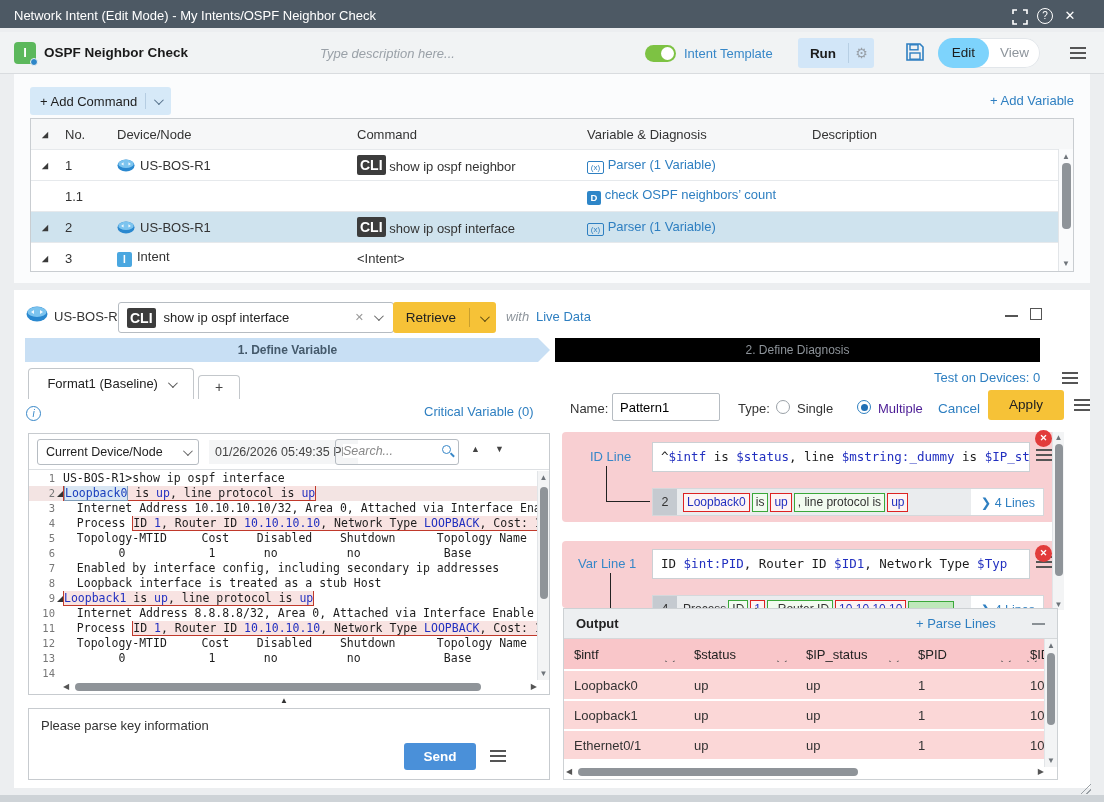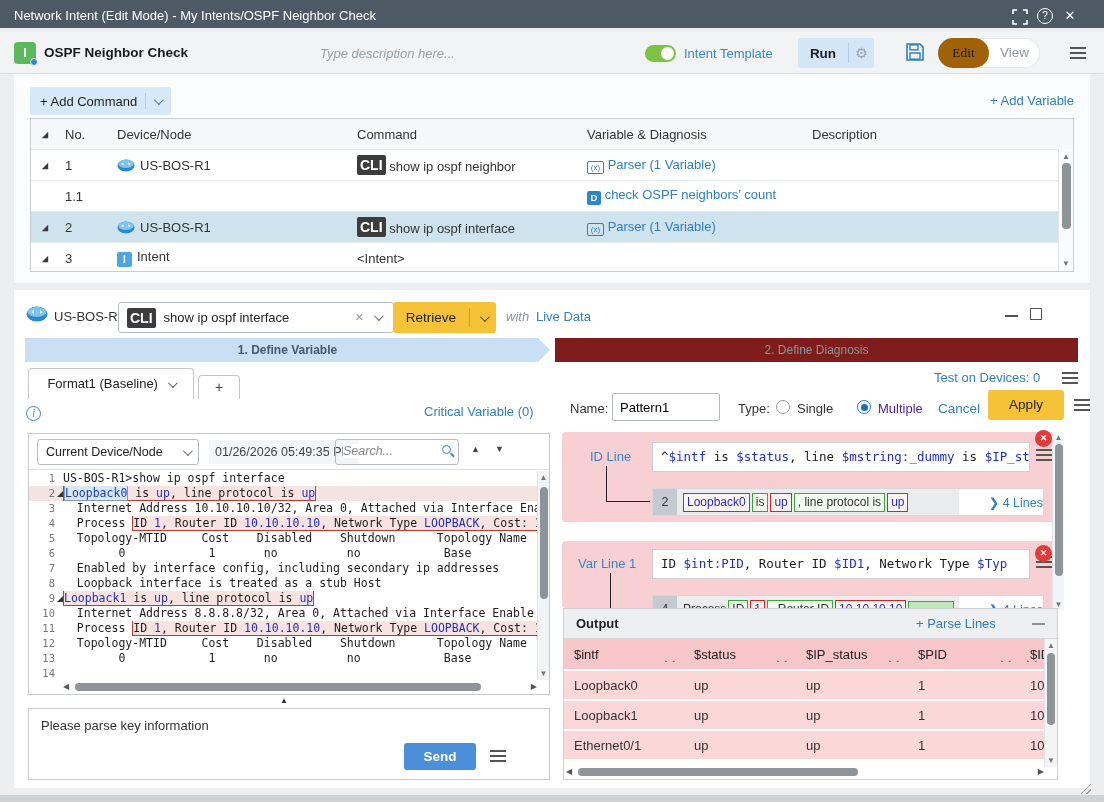--- a/index.html
+++ b/index.html
@@ -24,21 +24,21 @@
   .toggle { position:absolute; left:645px; top:13px; width:31px; height:17px; border-radius:9px; background:#7dc243; cursor:pointer; }
   .toggle .knob { position:absolute; right:2px; top:2px; width:13px; height:13px; border-radius:50%; background:#fff; }
   .tgl-lbl { position:absolute; left:684px; top:14px; font-size:13px; color:#3787c8; }
   .run-group { position:absolute; left:798px; top:6px; width:76px; height:30px; background:#d2e6f8; border-radius:3px; display:flex; align-items:center; }
   .run-btn { width:50px; text-align:center; font-size:13.5px; font-weight:bold; color:#1c1c1c; cursor:pointer; }
   .run-div { width:1px; height:20px; background:#b7cfe4; }
   .run-gear { flex:1; text-align:center; color:#98a0a8; font-size:14px; cursor:pointer; }
   .save-ico { position:absolute; left:905px; top:10px; width:20px; height:20px; cursor:pointer; }
   .pill { position:absolute; left:938px; top:6px; width:102px; height:30px; background:#fff; border-radius:15px; display:flex; box-shadow:0 0 0 1px #e2e6ea inset; }
   .pill .seg { width:51px; text-align:center; line-height:30px; font-size:13.5px; cursor:pointer; }
-  .pill .on { background:#a16207; border-radius:15px; color:#1c1c1c;font-family:Liberation Serif, serif; }
+  .pill .on { background:#7dd3fc; border-radius:15px; color:#1c1c1c; }
   .pill .off { color:#8e959c; }
   .burger { display:inline-block; width:16px; height:12px; background:linear-gradient(#555 0 2px,transparent 2px 5px,#555 5px 7px,transparent 7px 10px,#555 10px 12px); cursor:pointer; }
   .appbar .burger { position:absolute; left:1070px; top:15px; }
 
   
   .cv { display:inline-block; width:7px; height:7px; border-right:1.5px solid currentColor; border-bottom:1.5px solid currentColor; transform:rotate(45deg) translateY(-2px); }
   .link { color:#2e7fc1; cursor:pointer; }
   .tri { width:0; height:0; border-bottom:8px solid #3a3a3a; border-left:8px solid transparent; display:inline-block; }
   .badge-cli { display:inline-block; background:#3c3c3c; color:#fff; font-size:14px; font-weight:bold; border-radius:2px; padding:2px 3px; vertical-align:1px; }
   .badge-parser { display:inline-block; width:17px; height:13px; border:1px solid #2e7fc1; border-radius:2px; color:#2e7fc1; font-size:8px; text-align:center; line-height:11px; vertical-align:-1px; }
@@ -63,21 +63,21 @@
   .dev-lbl { color:#333; margin-left:5px; }
   .ct-scroll { position:absolute; right:0; top:30px; bottom:0; width:15px; background:#fafbfc; border-left:1px solid #e2e5e8; }
   .ct-scroll .thumb { left:3px; width:9px; top:14px; height:66px; }
 
   
   .bottom-section { position:absolute; left:14px; top:290px; width:1076px; height:498px; background:#fff; }
   .combo { position:absolute; left:104px; top:12px; width:276px; height:31px; border:1px solid #b6bcc2; border-radius:3px; background:#fff; display:flex; align-items:center; }
   .combo .txt { margin-left:8px; font-size:13px; color:#222; flex:1; }
   .step { position:absolute; top:48px; height:24px; font-size:12px; display:flex; align-items:center; justify-content:center; }
   .step1 { left:11px; width:525px; background:#c8dff4; color:#44596b; font-weight:bold; clip-path:polygon(0 0,calc(100% - 12px) 0,100% 50%,calc(100% - 12px) 100%,0 100%); z-index:2; }
-  .step2 { left:541px; width:523px; background:#7f1d1d; color:#8d9399; }
+  .step2 { left:541px; width:485px; background:#000000; color:#8d9399; }
 
   
   .tab { position:absolute; background:#fff; border:1px solid #c3c7cb; border-bottom:0; border-radius:4px 4px 0 0; text-align:center; font-size:13px; color:#222; }
   .infoc { position:absolute; left:12px; top:116px; width:15px; height:15px; border:1.5px solid #3787c8; border-radius:50%; color:#3787c8; font-size:10px; text-align:center; line-height:14px; font-style:italic; }
   .ebox { position:absolute; left:14px; top:143px; width:522px; height:262px; border:1px solid #c7cbcf; }
   .etb { position:absolute; left:0; top:0; right:0; height:36px; border-bottom:1px solid #dde0e3; }
   .eselect { position:absolute; left:8px; top:5px; width:162px; height:26px; border:1px solid #b6bcc2; border-radius:3px; font-size:12.5px; color:#222; display:flex; align-items:center; padding:0 8px; cursor:pointer; }
   .etime { position:absolute; left:180px; top:6px; height:24px; background:#f4f5f6; font-size:12.5px; color:#444; line-height:24px; padding:0 6px; }
   .esearch { position:absolute; left:306px; top:5px; width:124px; height:26px; border:1px solid #b6bcc2; border-radius:3px; }
   .esearch input { border:0; width:96px; margin:4px 0 0 7px; font-size:12.5px; font-family:"Liberation Sans",sans-serif; outline:none; }
@@ -111,21 +111,21 @@
   .card { position:absolute; left:548px; width:494px; background:#f8cfd2; border-radius:4px; }
   .xbtn { position:absolute; width:17px; height:17px; background:#e23b3b; border-radius:50%; color:#fff; font-size:9px; font-weight:bold; text-align:center; line-height:17px; cursor:pointer; z-index:3; }
   .card .lbl { position:absolute; font-size:13px; color:#3787c8; }
   .rx { position:absolute; left:90px; width:378px; height:30px; background:#fff; border:1px solid #cbd0d4; font-family:"DejaVu Sans Mono",monospace; font-size:12.5px; line-height:28px; padding-left:8px; white-space:pre; overflow:hidden; color:#1d1d1d; }
   .rx .rx-v { color:#2230c0; }
   .card .burger { position:absolute; left:474px; }
   .conn { position:absolute; border-left:1px solid #222; border-bottom:1px solid #222; }
   .srow { position:absolute; left:90px; width:392px; height:28px; background:#fff; border:1px solid #d5d8db; display:flex; align-items:center; font-size:12px; }
   .srow .no { width:24px; height:100%; background:#c5cad0; color:#333; text-align:center; line-height:26px; flex:none; font-size:12.5px; }
   .srow .body { flex:1; height:100%; background:#eaecee; display:flex; align-items:center; padding-left:6px; overflow:hidden; white-space:nowrap; }
-  .srow .lines { width:84px; text-align:right; font-size:12.5px; flex:none; }
+  .srow .lines { width:72px; text-align:right; padding-right:8px; font-size:12.5px; flex:none; }
   .tk { display:inline-block; padding:0 3px; margin-right:2px; line-height:17px; }
   .tk.rb { border:1px solid #d22; color:#2230c0; background:#fdf4f4; }
   .tk.g { border:1px solid #3aa83a; background:#f2fbf0; color:#333; }
   .tk.gf { border:1px solid #3aa83a; background:#bfe8bb; width:46px; height:17px; padding:0; }
   .tk.p { border:0; padding:0; color:#333; }
   .rp-scroll { position:absolute; left:1038px; top:142px; width:12px; height:178px; }
   .rp-scroll .thumb { left:2px; width:8px; top:12px; height:132px; }
 
   
   .outpanel { position:absolute; left:549px; top:318px; width:495px; height:172px; border:1px solid #cdd1d4; background:#fff; }

